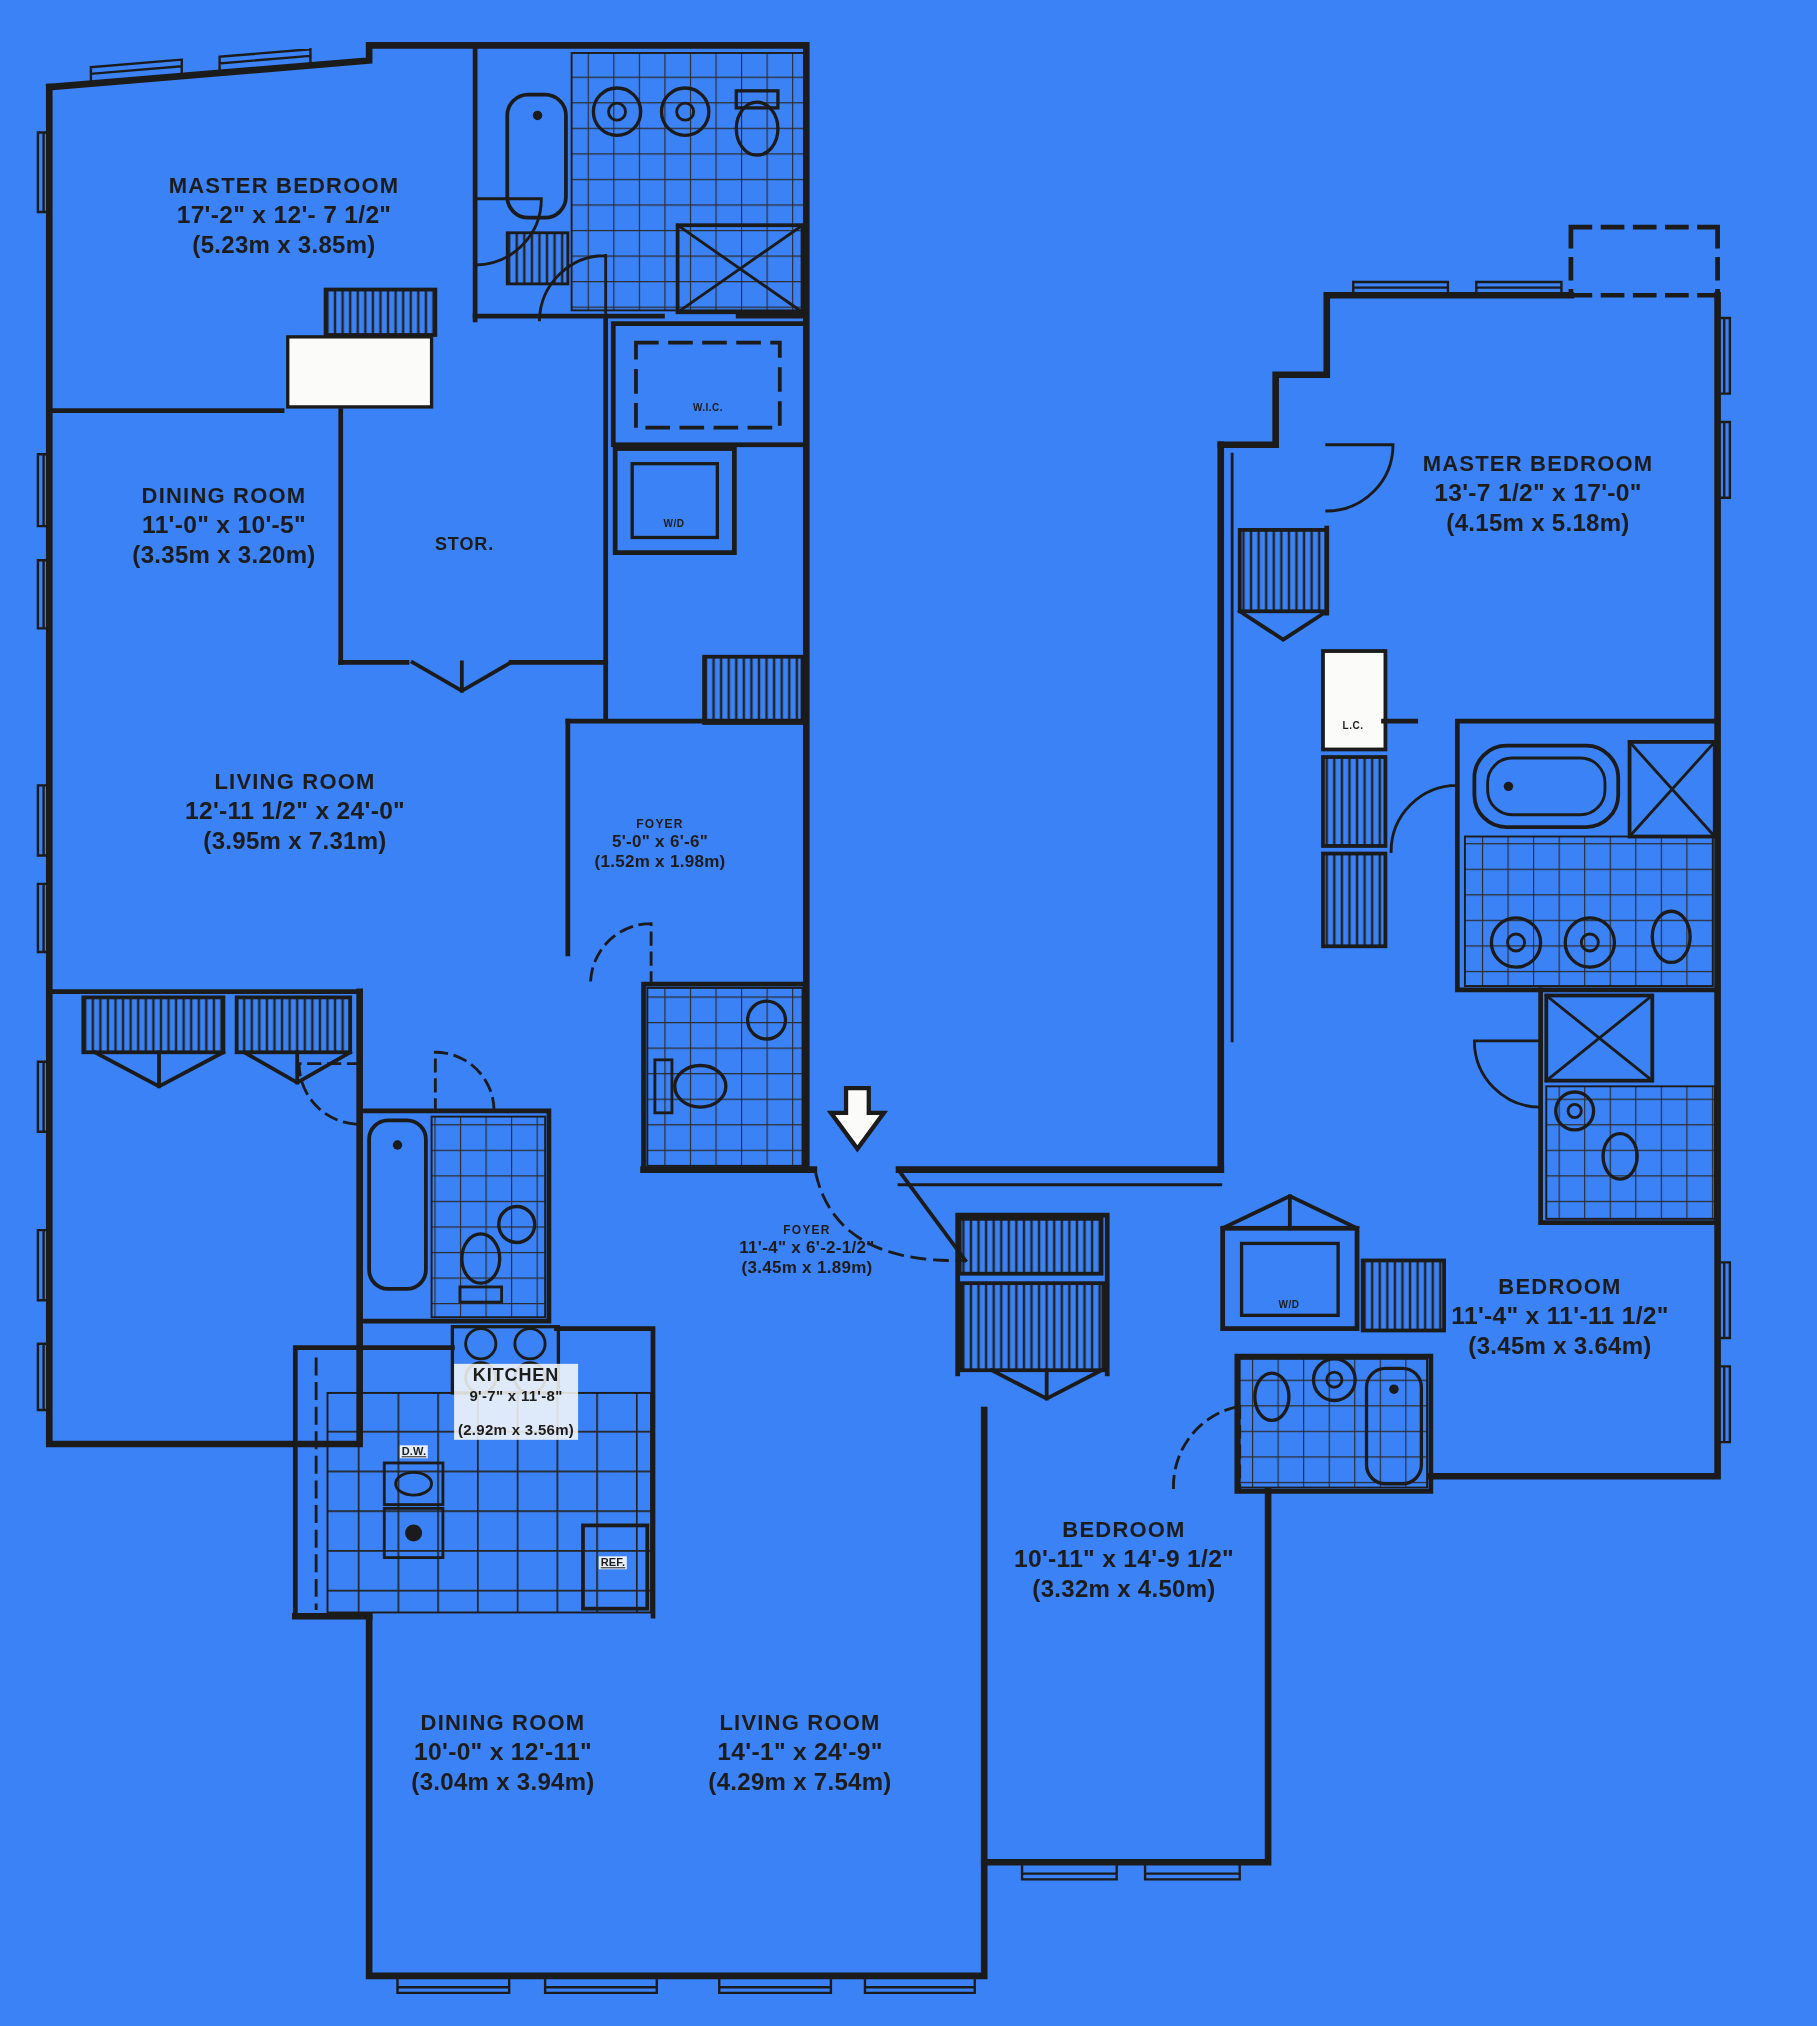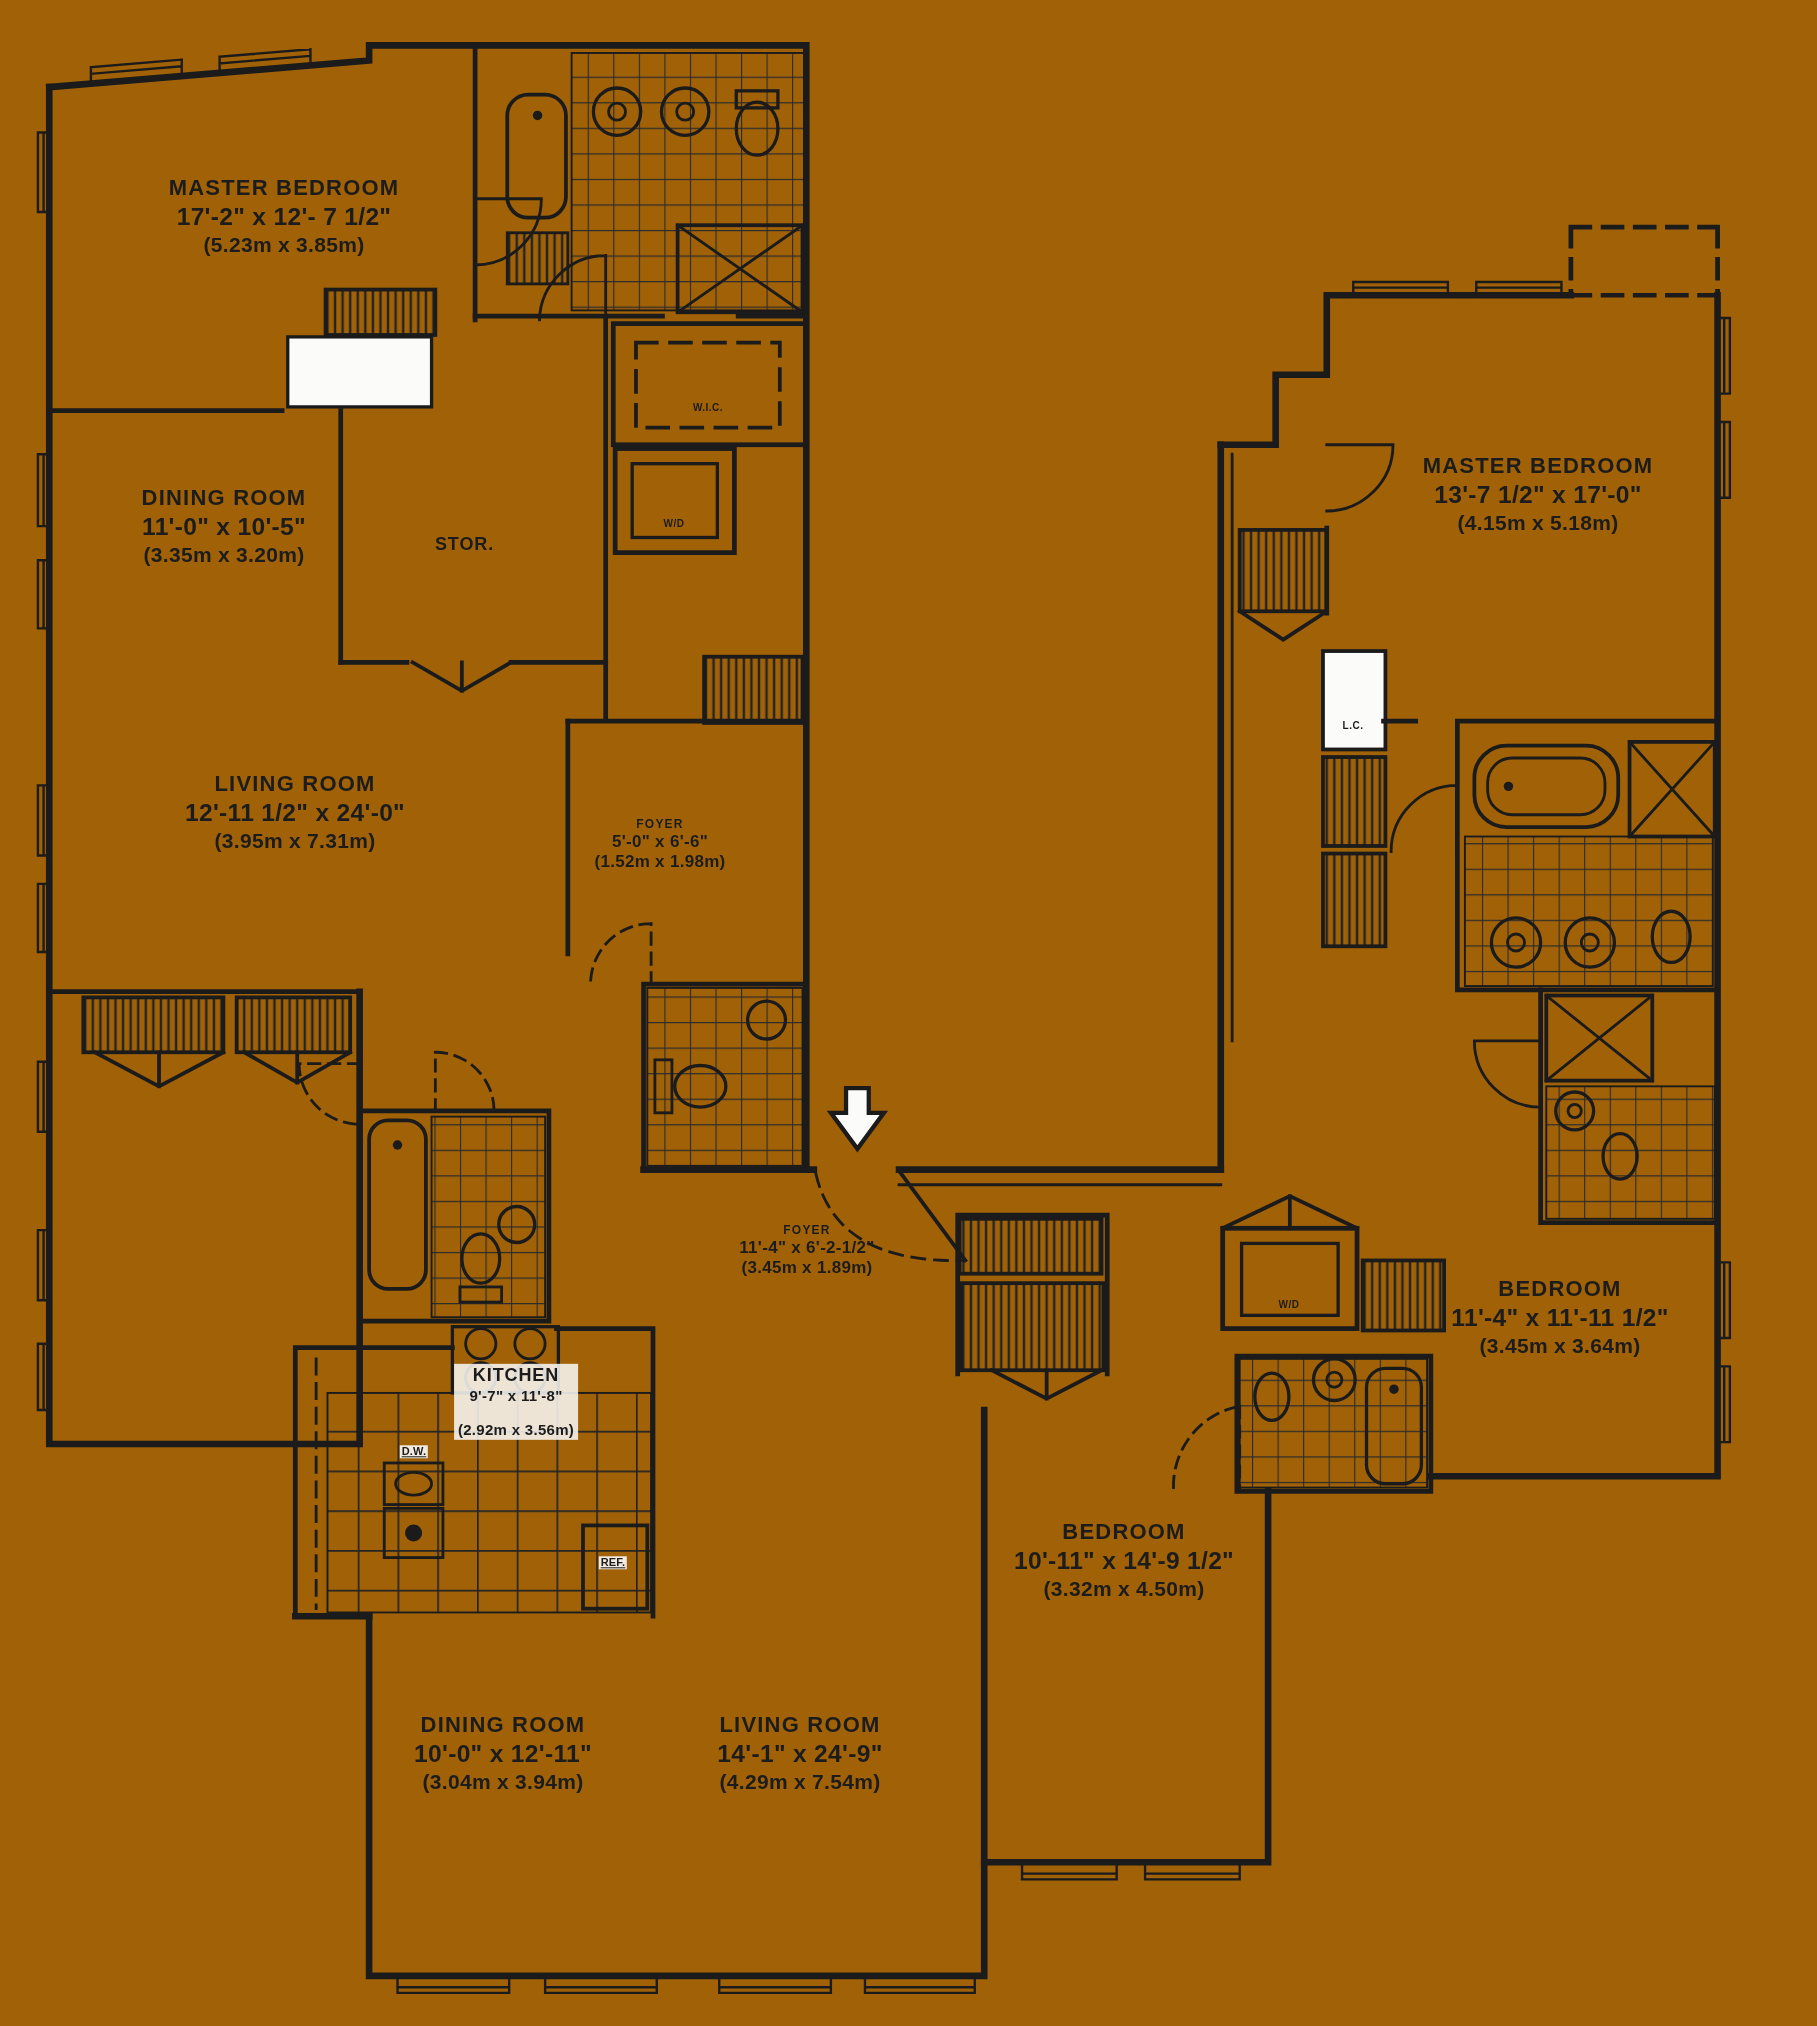--- a/index.html
+++ b/index.html
@@ -1,29 +1,29 @@
 <!DOCTYPE html>
 <html style="font-size:15px"><head>
 <meta charset="utf-8">
 <style>
   html,body{margin:0;padding:0;background:#e9e9e7;}
   .canvas{
     position:relative;width:1817px;height:2026px;margin:0 auto;
-    background:#a16207;overflow:hidden;
+    background:#3b82f6;overflow:hidden;
     font-family:"Liberation Sans", sans-serif;
   }
   svg{position:absolute;left:0;top:0;}
   .lbl{
     position:absolute;transform:translate(-50%,-50%);
     text-align:center;color:#1c1c1c;font-weight:bold;
     white-space:nowrap;line-height:1.22;letter-spacing:0.3px;
   }
   .lbl .rn{font-size:22px;letter-spacing:1.2px;}
   .lbl .rd{font-size:24.6px;}
-  .lbl .rm{font-size:21px;}
+  .lbl .rm{font-size:24px;}
   .lbl.foyer .rn{font-size:12px;}
   .lbl.foyer .rd{font-size:17px;}
   .lbl.foyer .rm{font-size:17px;}
   .lbl.kitchen{background:rgba(251,251,249,.85);padding:0.9px 3.8px;}
   .lbl.kitchen .rn{font-size:18px;letter-spacing:0.9px;}
   .lbl.kitchen .rd{font-size:15px;}
   .lbl.kitchen .rm{font-size:15px;margin-top:16px;}
   .lbl.small .rn{font-size:18px;letter-spacing:0.9px;margin-left:21px;}
   .lbl.tiny .rn{font-size:10px;letter-spacing:0.5px;margin-top:48px;}
   .lbl.micro{background:rgba(251,251,249,.9);padding:0 1.9px;}

